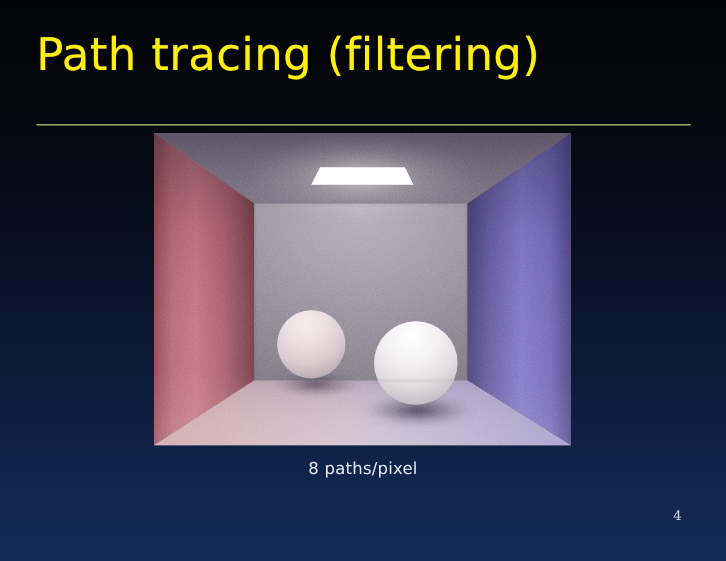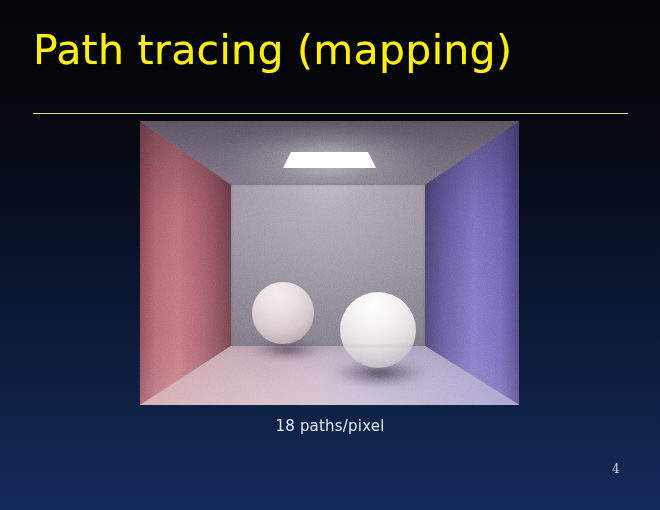--- a/index.html
+++ b/index.html
@@ -96,21 +96,21 @@
     font-family: "DejaVu Serif", serif;
     font-size: 12px;
     color: #ccd6e8;
   }
 </style>
 </head>
 <body>
 
 <div class="slide">
 
-  <div class="slide-title">Path tracing (mapping)</div>
+  <div class="slide-title">Path tracing (filtering)</div>
 
   <div class="title-rule"></div>
 
   <div class="figure-wrap">
     <svg class="figure-svg" viewBox="0 0 379 284" preserveAspectRatio="none">
       <defs>
 
         <linearGradient id="gLeft" x1="0" y1="0" x2="1" y2="0">
           <stop offset="0%" stop-color="#8e4450"></stop>
           <stop offset="18%" stop-color="#b36570"></stop>
@@ -249,18 +249,18 @@
         <line x1="91" y1="64" x2="91" y2="225" stroke="#5a5462" stroke-width="1.6"></line>
         <line x1="285" y1="64" x2="285" y2="225" stroke="#5a5462" stroke-width="1.6"></line>
         <line x1="91" y1="225" x2="285" y2="225" stroke="#8d8793" stroke-width="1.4"></line>
         <line x1="91" y1="64" x2="285" y2="64" stroke="#6d6676" stroke-width="1.4"></line>
       </g>
 
       <rect x="0" y="0" width="379" height="284" filter="url(#mcNoise)" opacity="0.30" style="mix-blend-mode:overlay"></rect>
     </svg>
   </div>
 
-  <div class="figure-caption">18 paths/pixel</div>
+  <div class="figure-caption">8 paths/pixel</div>
 
 
   <div class="page-number">4</div>
 
 </div>
 
 </body></html>

